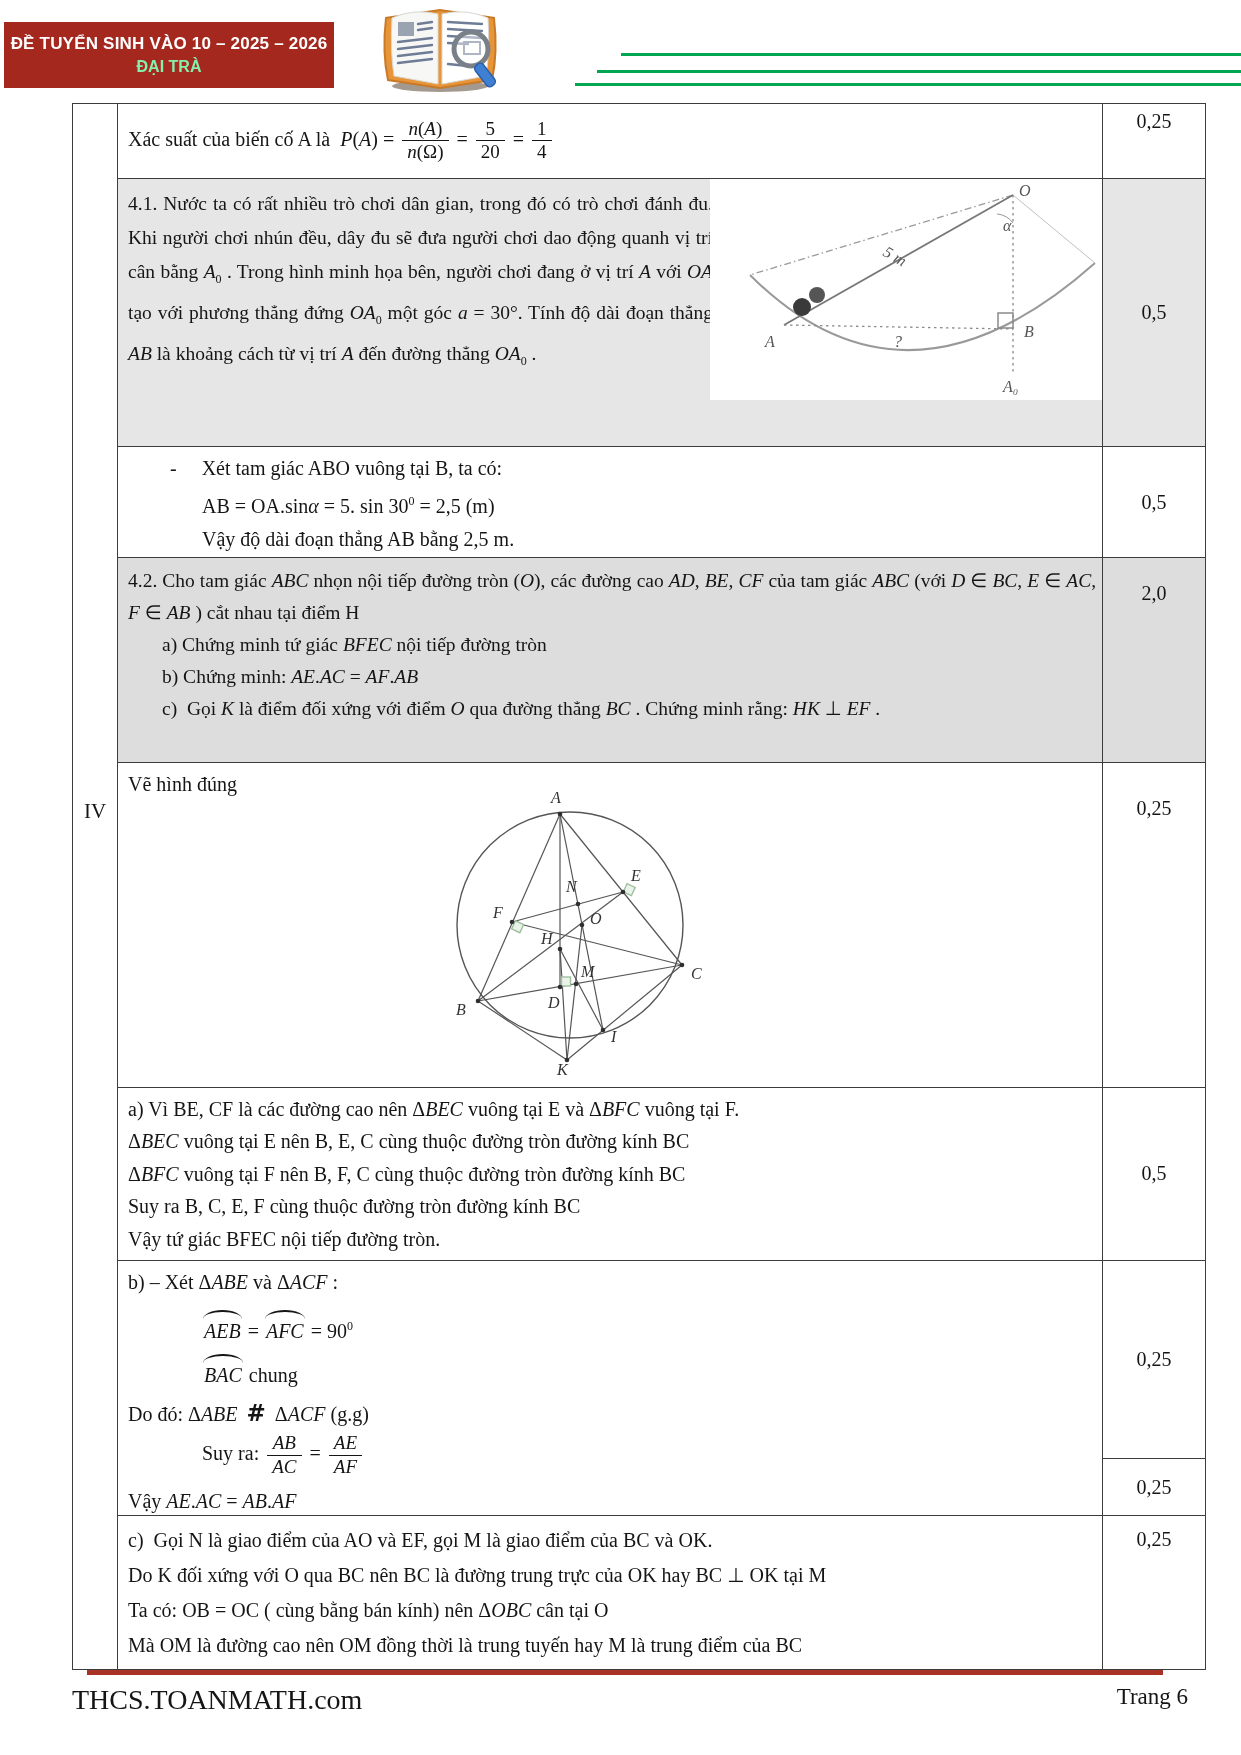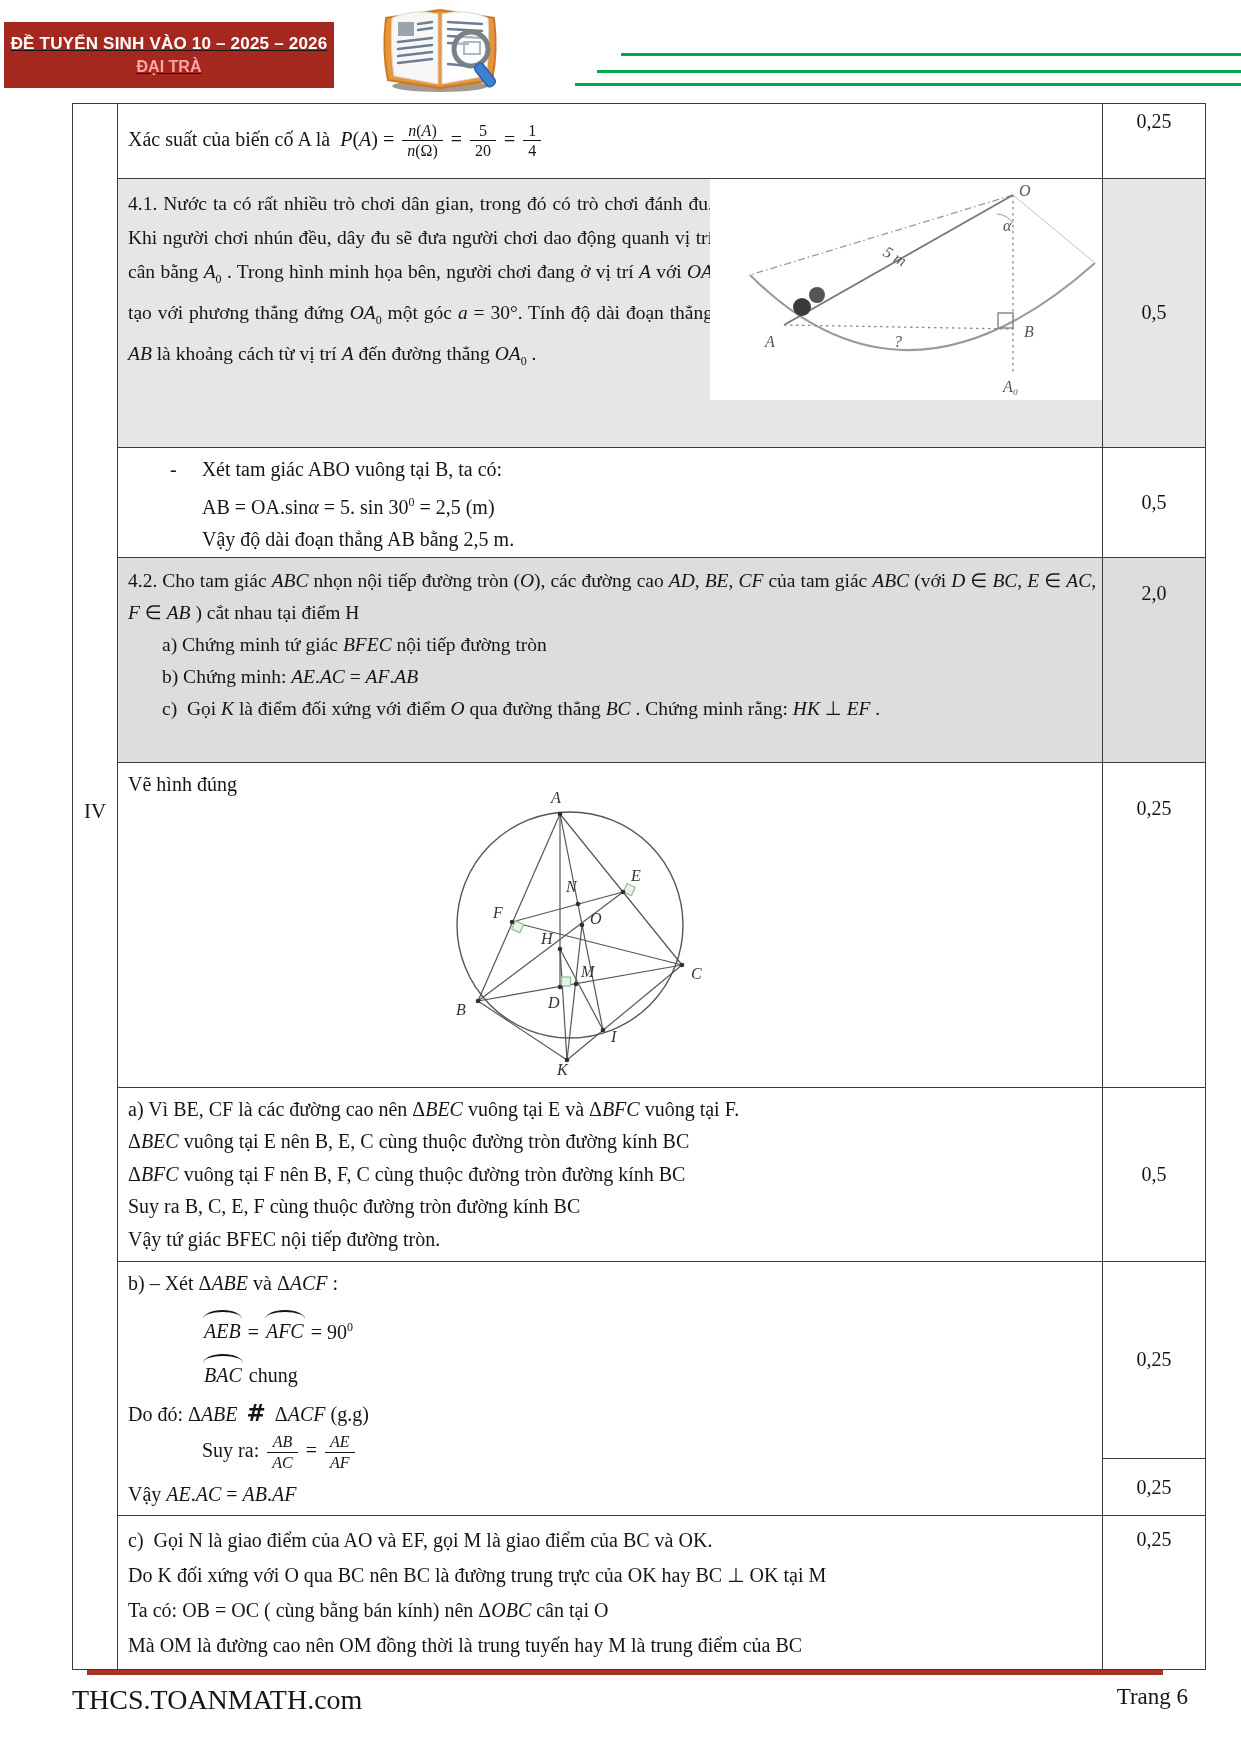--- a/index.html
+++ b/index.html
@@ -2,23 +2,23 @@
 <html><head>
 <meta charset="utf-8">
 <style>
   html,body{margin:0;padding:0;background:#fff;}
   .page{position:relative;width:1241px;height:1755px;background:#ffffff;overflow:hidden;
         font-family:"Liberation Serif",serif;color:#151515;}
 
   
   .banner{position:absolute;left:4px;top:22px;width:330px;height:66px;background:#a5281f;
           display:flex;flex-direction:column;align-items:center;justify-content:center;
-          font-family:"Liberation Sans",sans-serif;text-decoration:underline;}
+          font-family:"Liberation Sans",sans-serif;}
   .banner-l1{color:#ffffff;font-weight:bold;font-size:17px;letter-spacing:.2px;white-space:nowrap;}
-  .banner-l2{color:#fca5a5;font-weight:bold;font-size:16px;margin-top:4px;}
+  .banner-l2{color:#86efac;font-weight:bold;font-size:16px;margin-top:4px;}
   .bookicon{position:absolute;left:372px;top:2px;}
   .gl{position:absolute;height:3px;background:#00a651;}
   .gl1{left:621px;top:53px;right:0;}
   .gl2{left:597px;top:70px;right:0;}
   .gl3{left:575px;top:83px;right:0;}
 
   
   .tbl{position:absolute;left:72px;top:103px;width:1134px;height:1567px;
        border:1px solid #3c3c3c;display:flex;box-sizing:border-box;}
   .col1{width:45px;border-right:1px solid #3c3c3c;display:flex;flex-direction:row;box-sizing:border-box;}
@@ -35,21 +35,21 @@
   .sc-t6{align-items:flex-start;padding-top:6px;}
   .sc-t12{align-items:flex-start;padding-top:12px;}
   .sc-t24{align-items:flex-start;padding-top:24px;}
   .sc-t34{align-items:flex-start;padding-top:34px;}
   .gray1{background:#e6e6e6;}
   .gray2{background:#dddddd;}
 
   .r1{height:75px;}  .r2{height:269px;}  .r3{height:111px;} .r4{height:205px;}
   .r5{height:325px;} .r6{height:174px;}  .r78{height:255px;} .r9{height:153px;}
 
-  .frac{display:inline-block;vertical-align:middle;text-align:center;line-height:1.1;margin:0 3px;font-size:16px;}
+  .frac{display:inline-block;vertical-align:middle;text-align:center;line-height:1.1;margin:0 3px;font-size:19px;}
   .frac .nu{display:block;padding:0 5px 1px;border-bottom:1.4px solid #151515;}
   .frac .de{display:block;padding:1px 5px 0;}
   sup{font-size:12px;} sub{font-size:12px;}
   .arc{position:relative;display:inline-block;padding:0 2px;}
   .arc::before{content:'';position:absolute;left:1px;right:1px;top:-6px;height:7px;
                border-top:2px solid #151515;border-radius:50% 50% 0 0/100% 100% 0 0;}
   .sim{font-family:"DejaVu Sans",sans-serif;font-weight:bold;font-size:23px;padding:0 4px;}
 
   .p41{width:585px;text-align:justify;padding:8px 0 0 10px;line-height:34px;font-size:19.5px;}
   .imgbox{position:absolute;right:0;top:0;width:392px;height:221px;background:#ffffff;}

